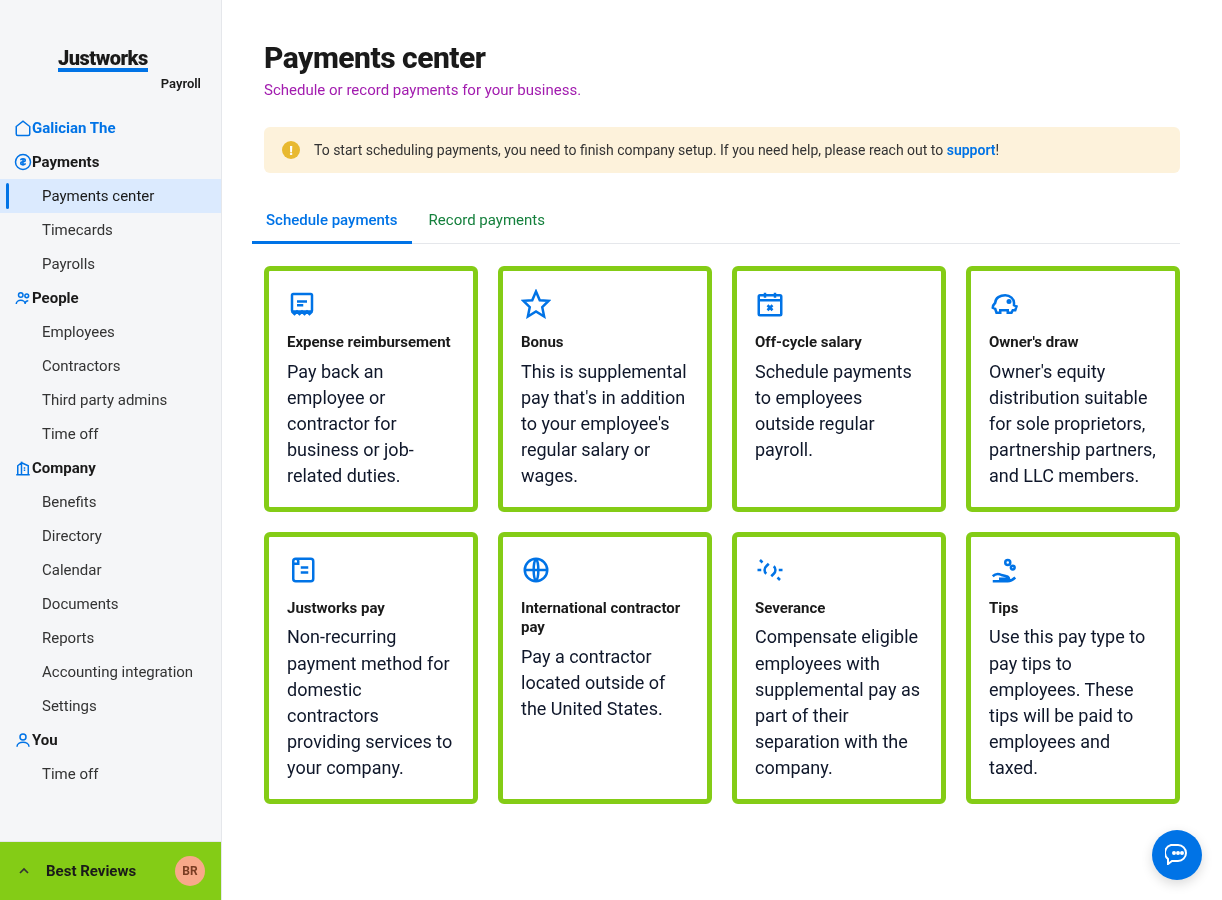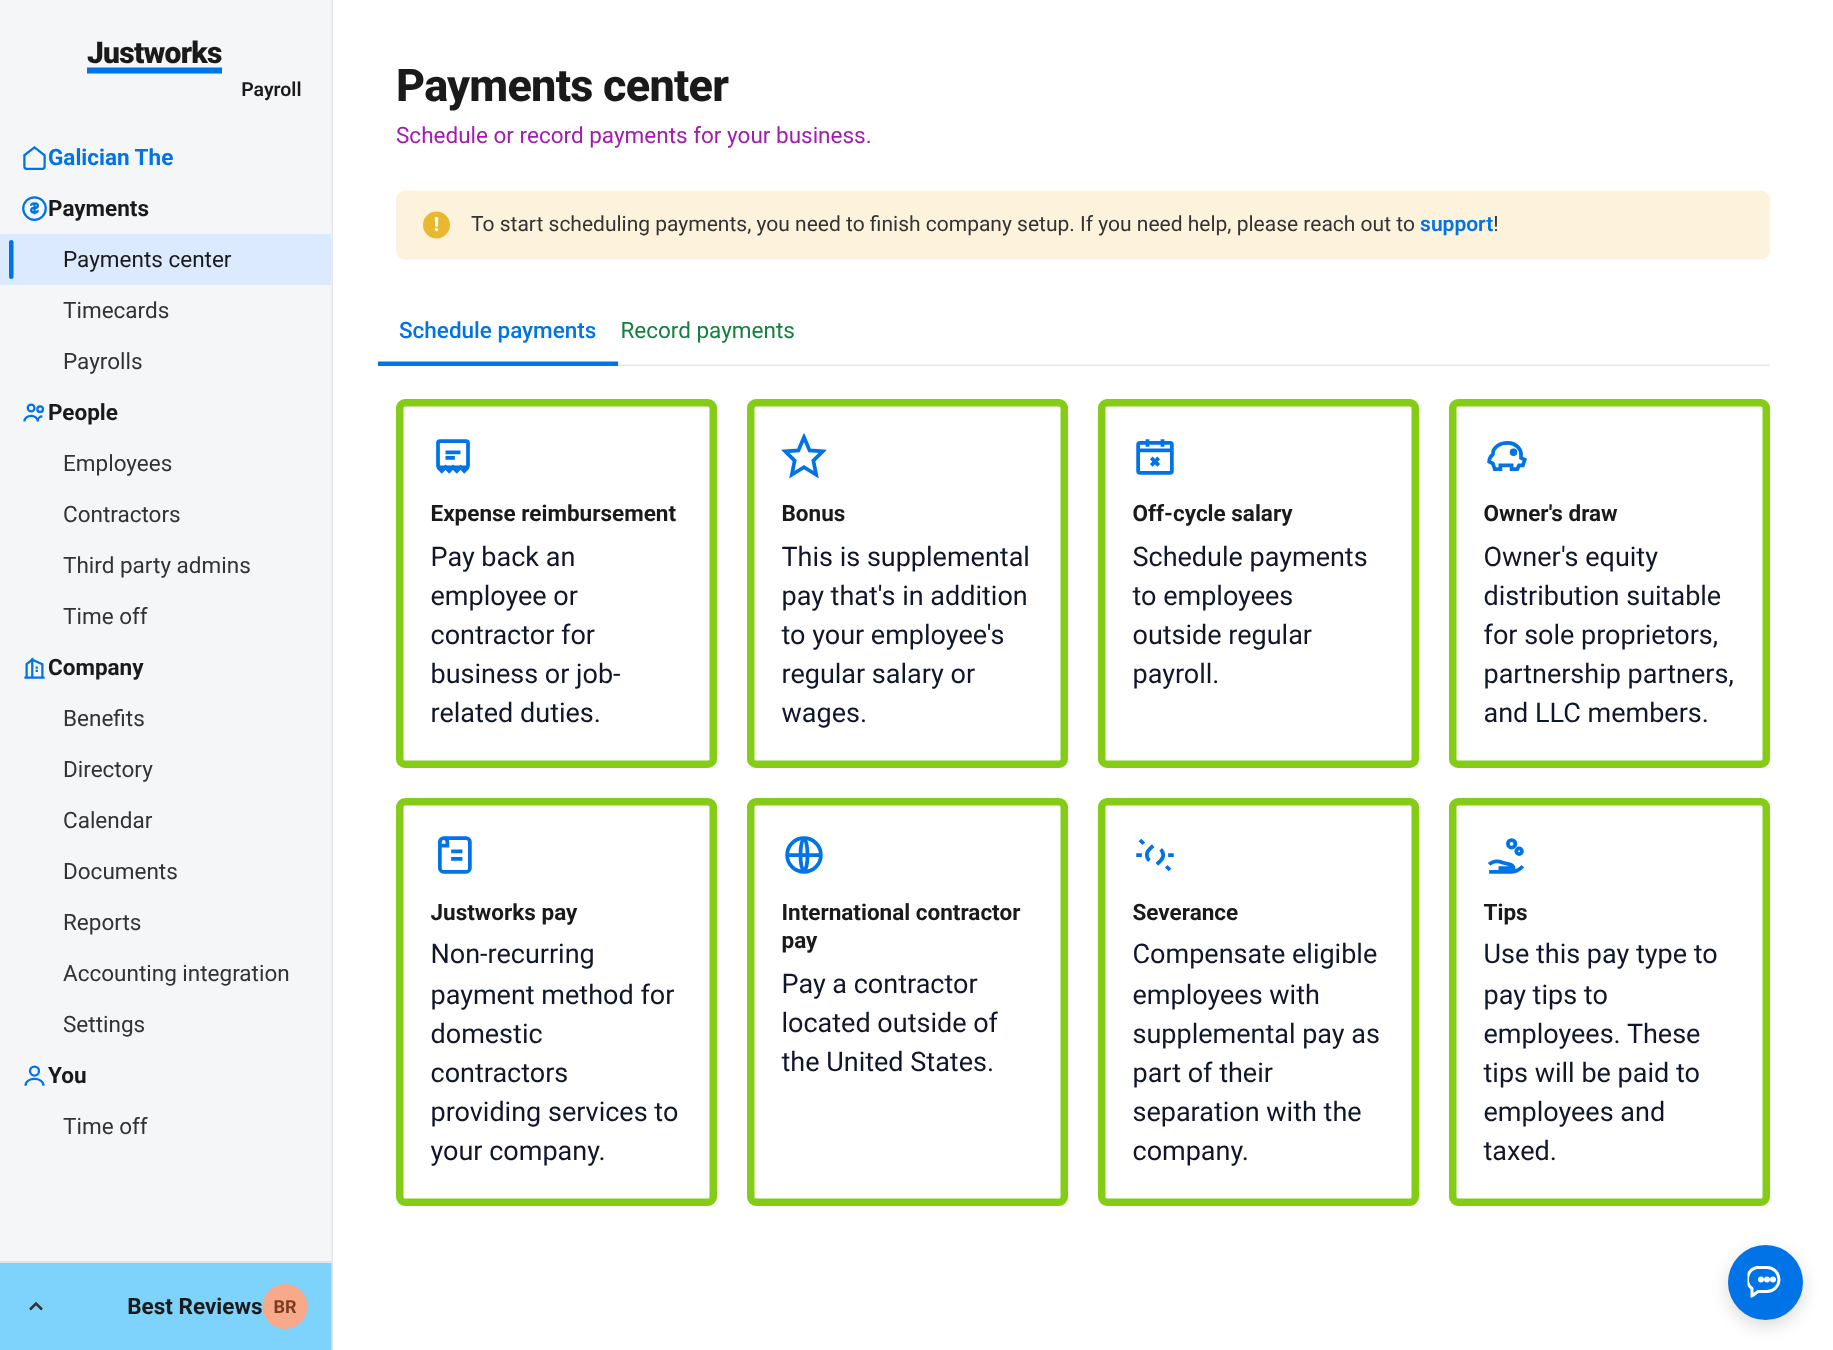--- a/index.html
+++ b/index.html
@@ -22,21 +22,21 @@
     }
     .sidebar {
       width: 222px;
       background: #f5f6f8;
       border-right: 1px solid #e5e7eb;
       display: flex;
       flex-direction: column;
       height: 100%;
     }
     .logo-area {
-      padding: 23px 20px 20px 58px;
+      padding: 46px 20px 20px 58px;
     }
     .logo {
       font-weight: 900;
       font-size: 20px;
       letter-spacing: -0.5px;
       position: relative;
       display: inline-block;
     }
     .logo::after {
       content: "";
@@ -99,23 +99,22 @@
       bottom: 4px;
       width: 3px;
       background: #0073e6;
       border-radius: 2px;
     }
     .sidebar-footer {
       border-top: 1px solid #e5e7eb;
       padding: 14px 16px;
       display: flex;
       align-items: center;
-      gap: 0;
-      background: #7dd3fc;
-      text-align: right;
+      gap: 14px;
+      background: #84cc16;
     }
     .sidebar-footer .chev {
       width: 16px;
       height: 16px;
     }
     .sidebar-footer-label {
       font-weight: 700;
       font-size: 15px;
       flex: 1;
     }
@@ -172,21 +171,21 @@
       font-weight: 900;
       flex-shrink: 0;
     }
     .alert a {
       color: #0073e6;
       text-decoration: none;
       font-weight: 600;
     }
     .tabs {
       display: flex;
-      gap: 12px;
+      gap: 27px;
       border-bottom: 1px solid #e5e7eb;
       margin-bottom: 22px;
     }
     .tab {
       padding: 10px 2px 14px;
       font-size: 15px;
       color: #15803d;
       cursor: pointer;
       position: relative;
     }

